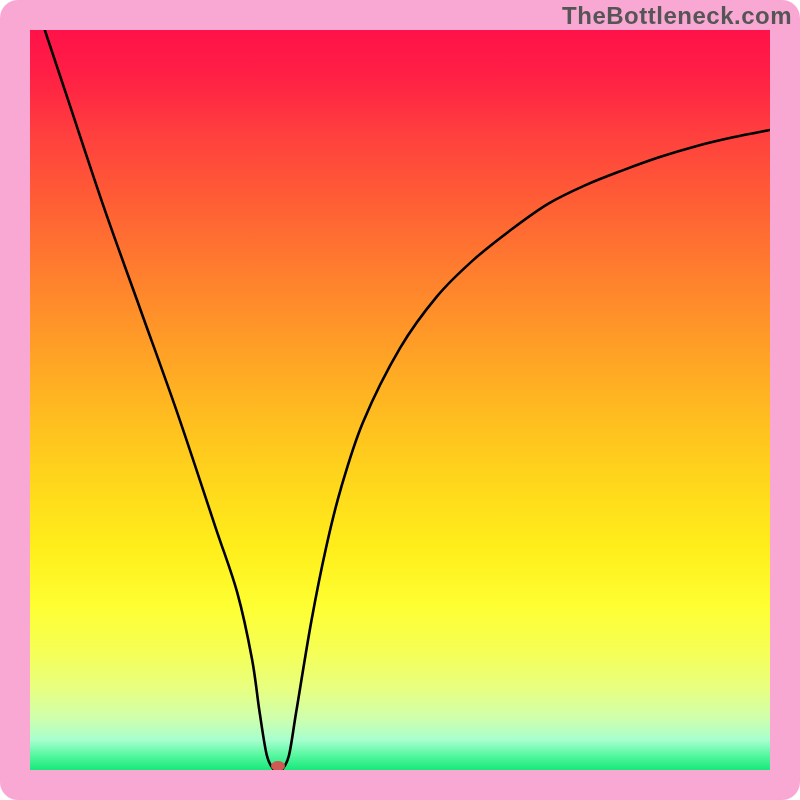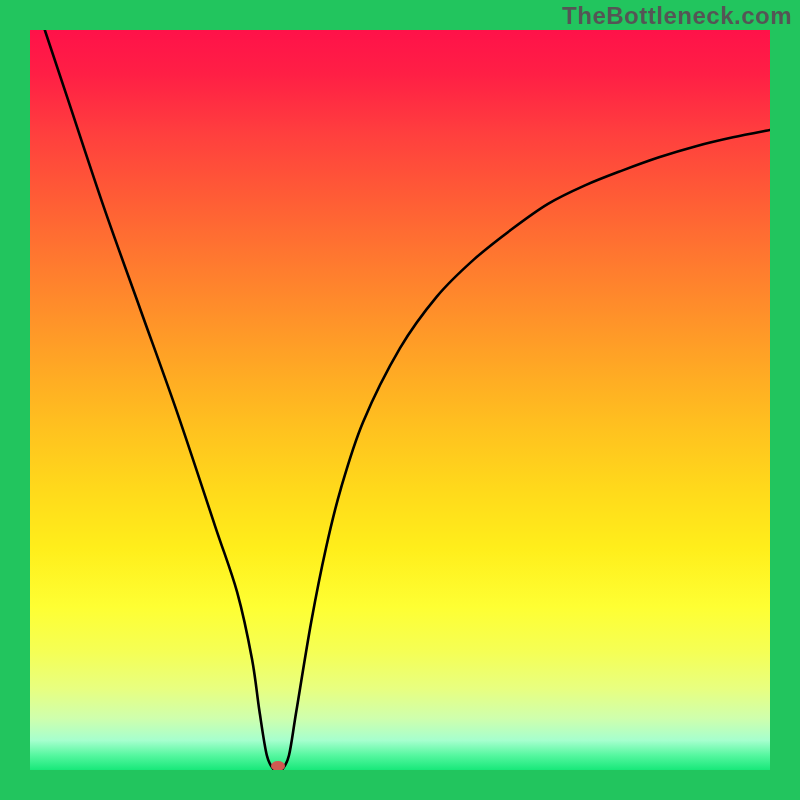--- a/index.html
+++ b/index.html
@@ -7,21 +7,22 @@
     padding: 0;
     width: 800px;
     height: 800px;
     overflow: hidden;
     font-family: Arial, Helvetica, sans-serif;
   }
   .frame {
     position: relative;
     width: 800px;
     height: 800px;
-    background: #22c55e;
+    background: #f9a8d4;
+    border-radius: 18px;
   }
   .watermark {
     position: absolute;
     top: 2px;
     right: 8px;
     color: #555;
     font-size: 24px;
     font-weight: bold;
     letter-spacing: 0.5px;
     z-index: 5;

